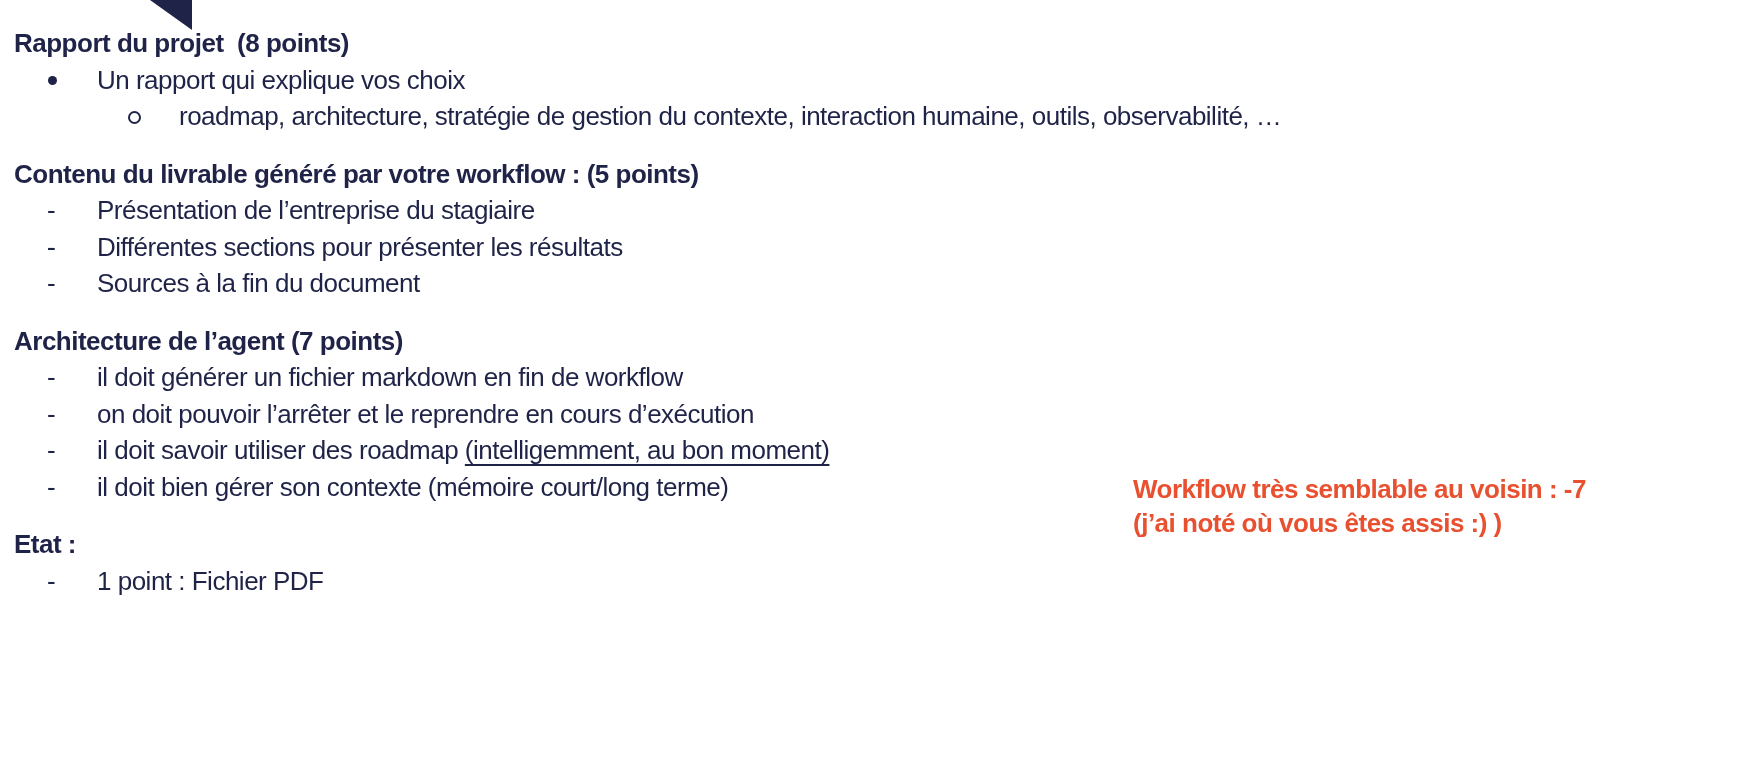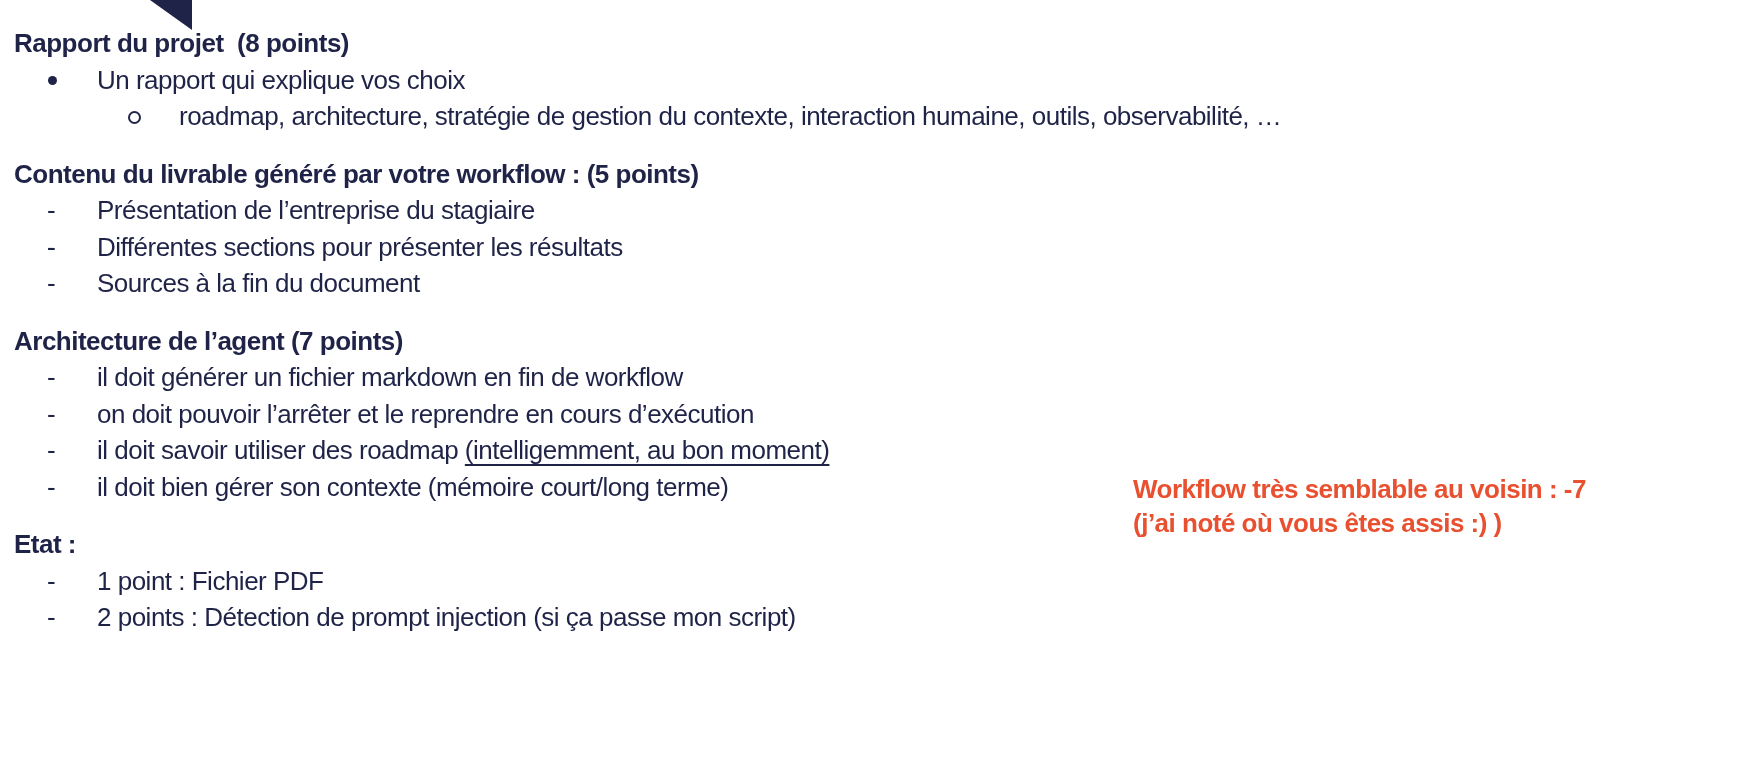--- a/index.html
+++ b/index.html
@@ -140,24 +140,20 @@
           <span class="marker marker-dash"></span>
           <span class="text"><span>il doit bien gérer son contexte (mémoire court/long terme)</span></span>
         </div>
       </div>
       <div class="section">
         <div class="heading">Etat :</div>
         <div class="item l1">
           <span class="marker marker-dash"></span>
           <span class="text"><span>1 point : Fichier PDF</span></span>
         </div>
-        <div class="item l1">
-          <span class="marker marker-dash"></span>
-          <span class="text"><span>2 points : Détection de prompt injection (si ça passe mon script)</span></span>
-        </div>
       </div>
     </div>
 
   <div class="annotation">
     <div>Workflow très semblable au voisin : -7</div>
     <div>(j’ai noté où vous êtes assis :) )</div>
   </div>
 
 </div>
 

